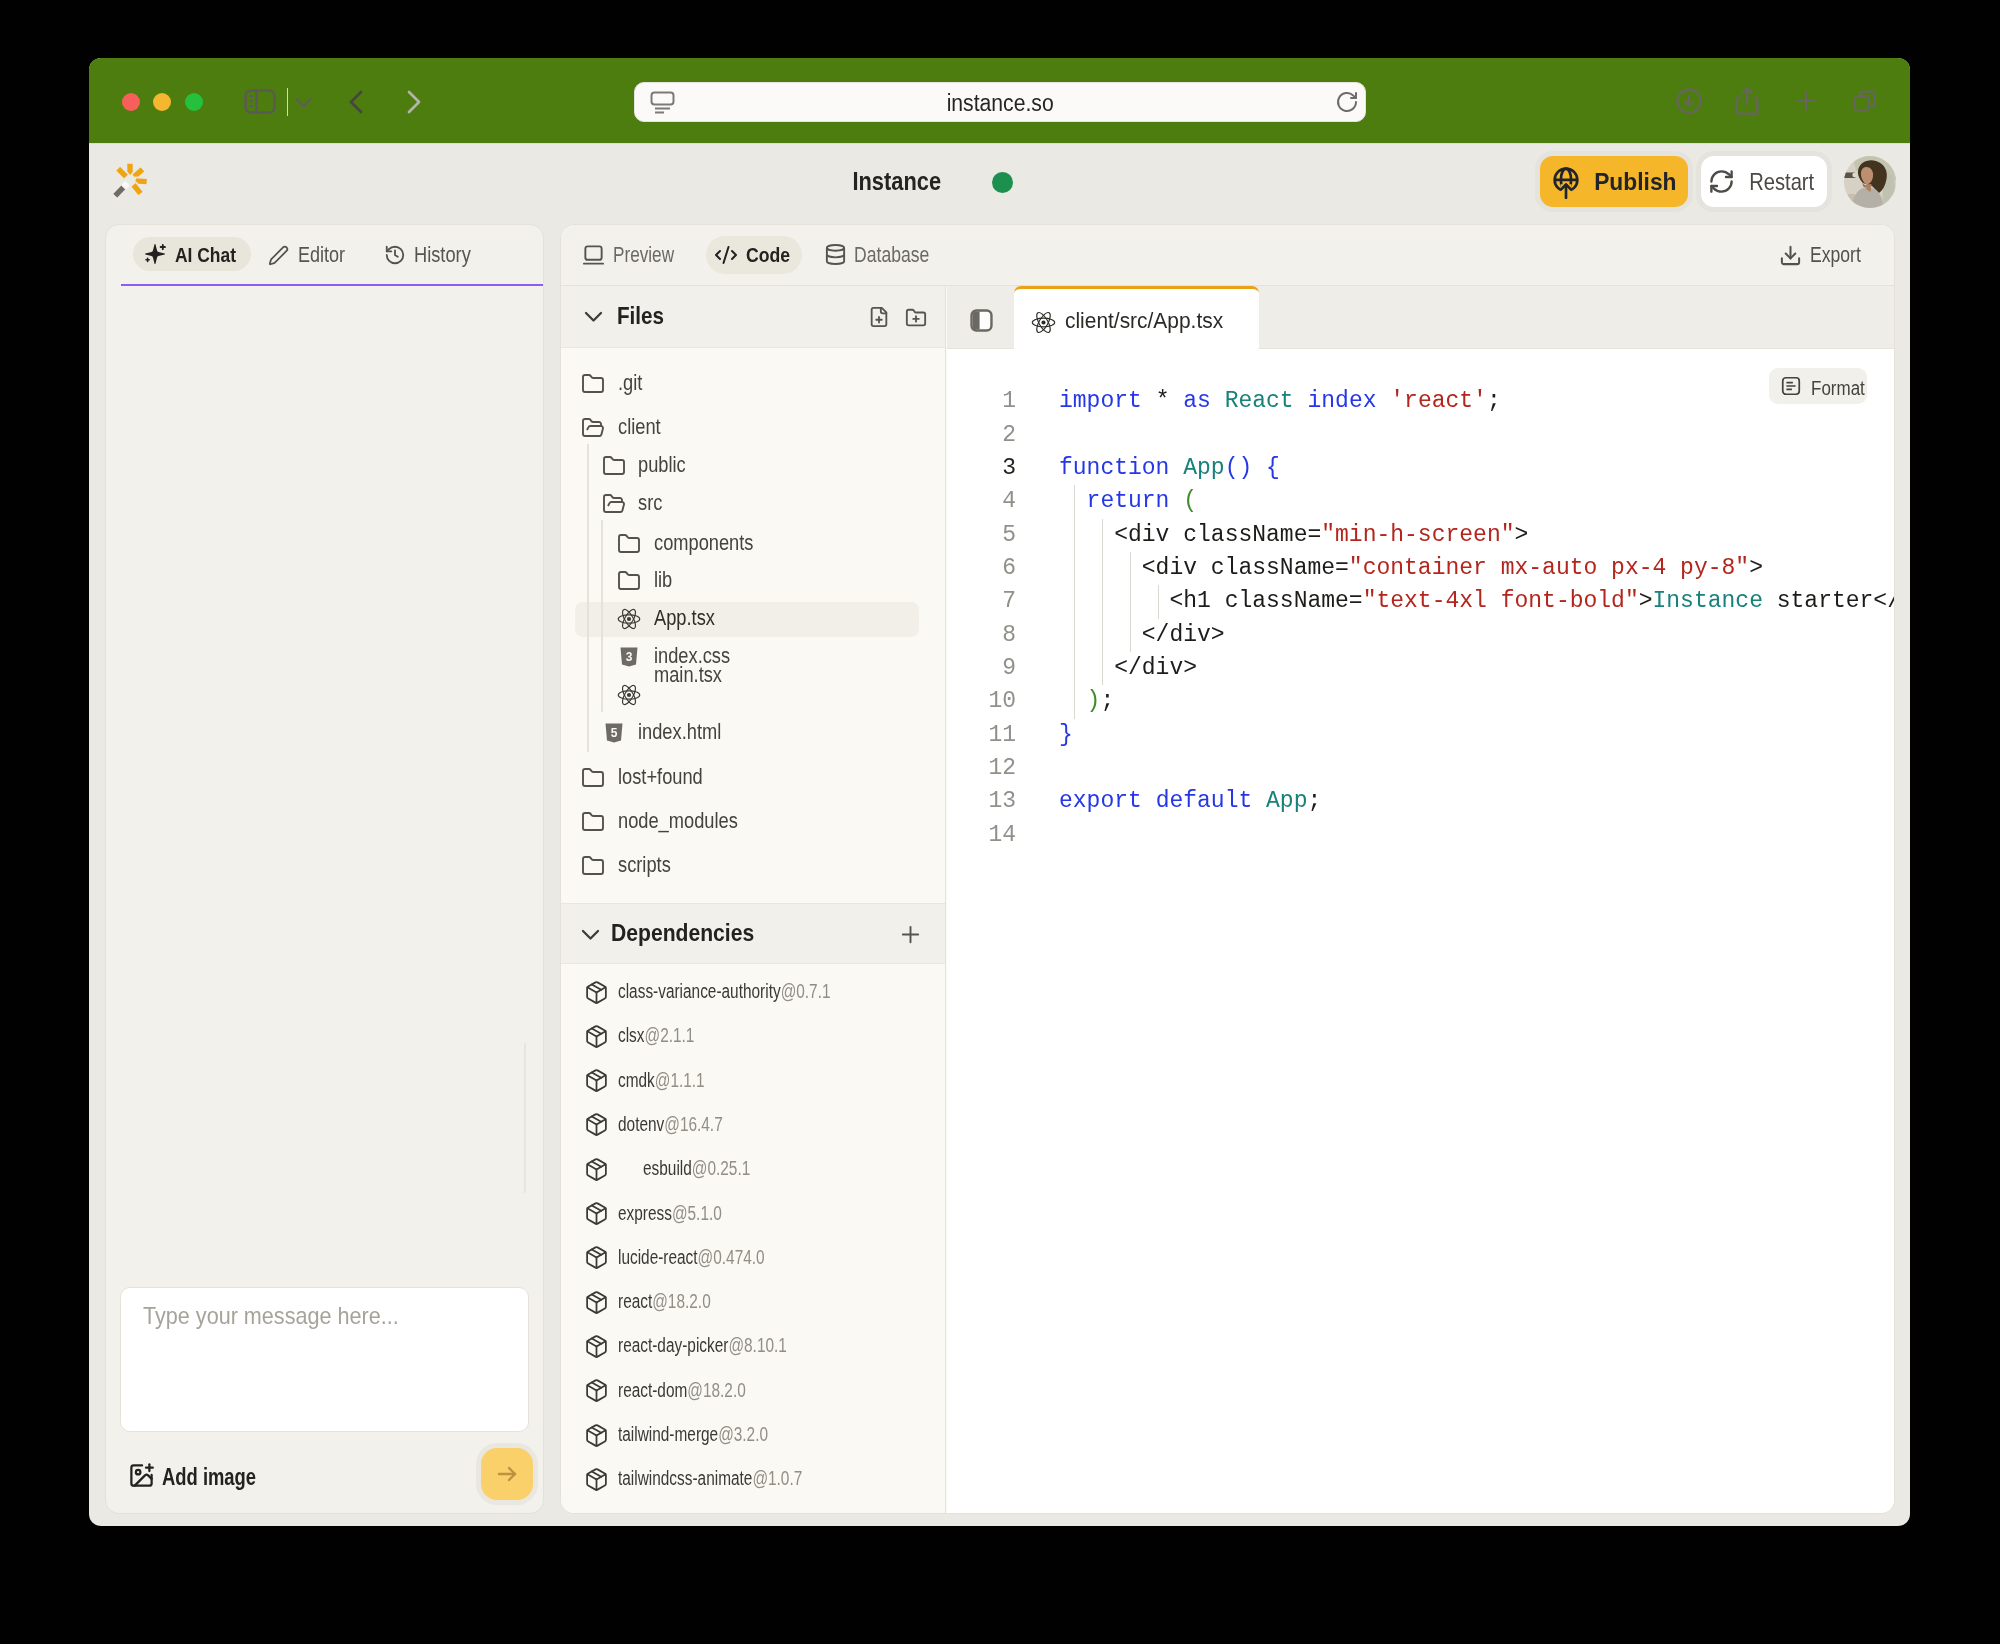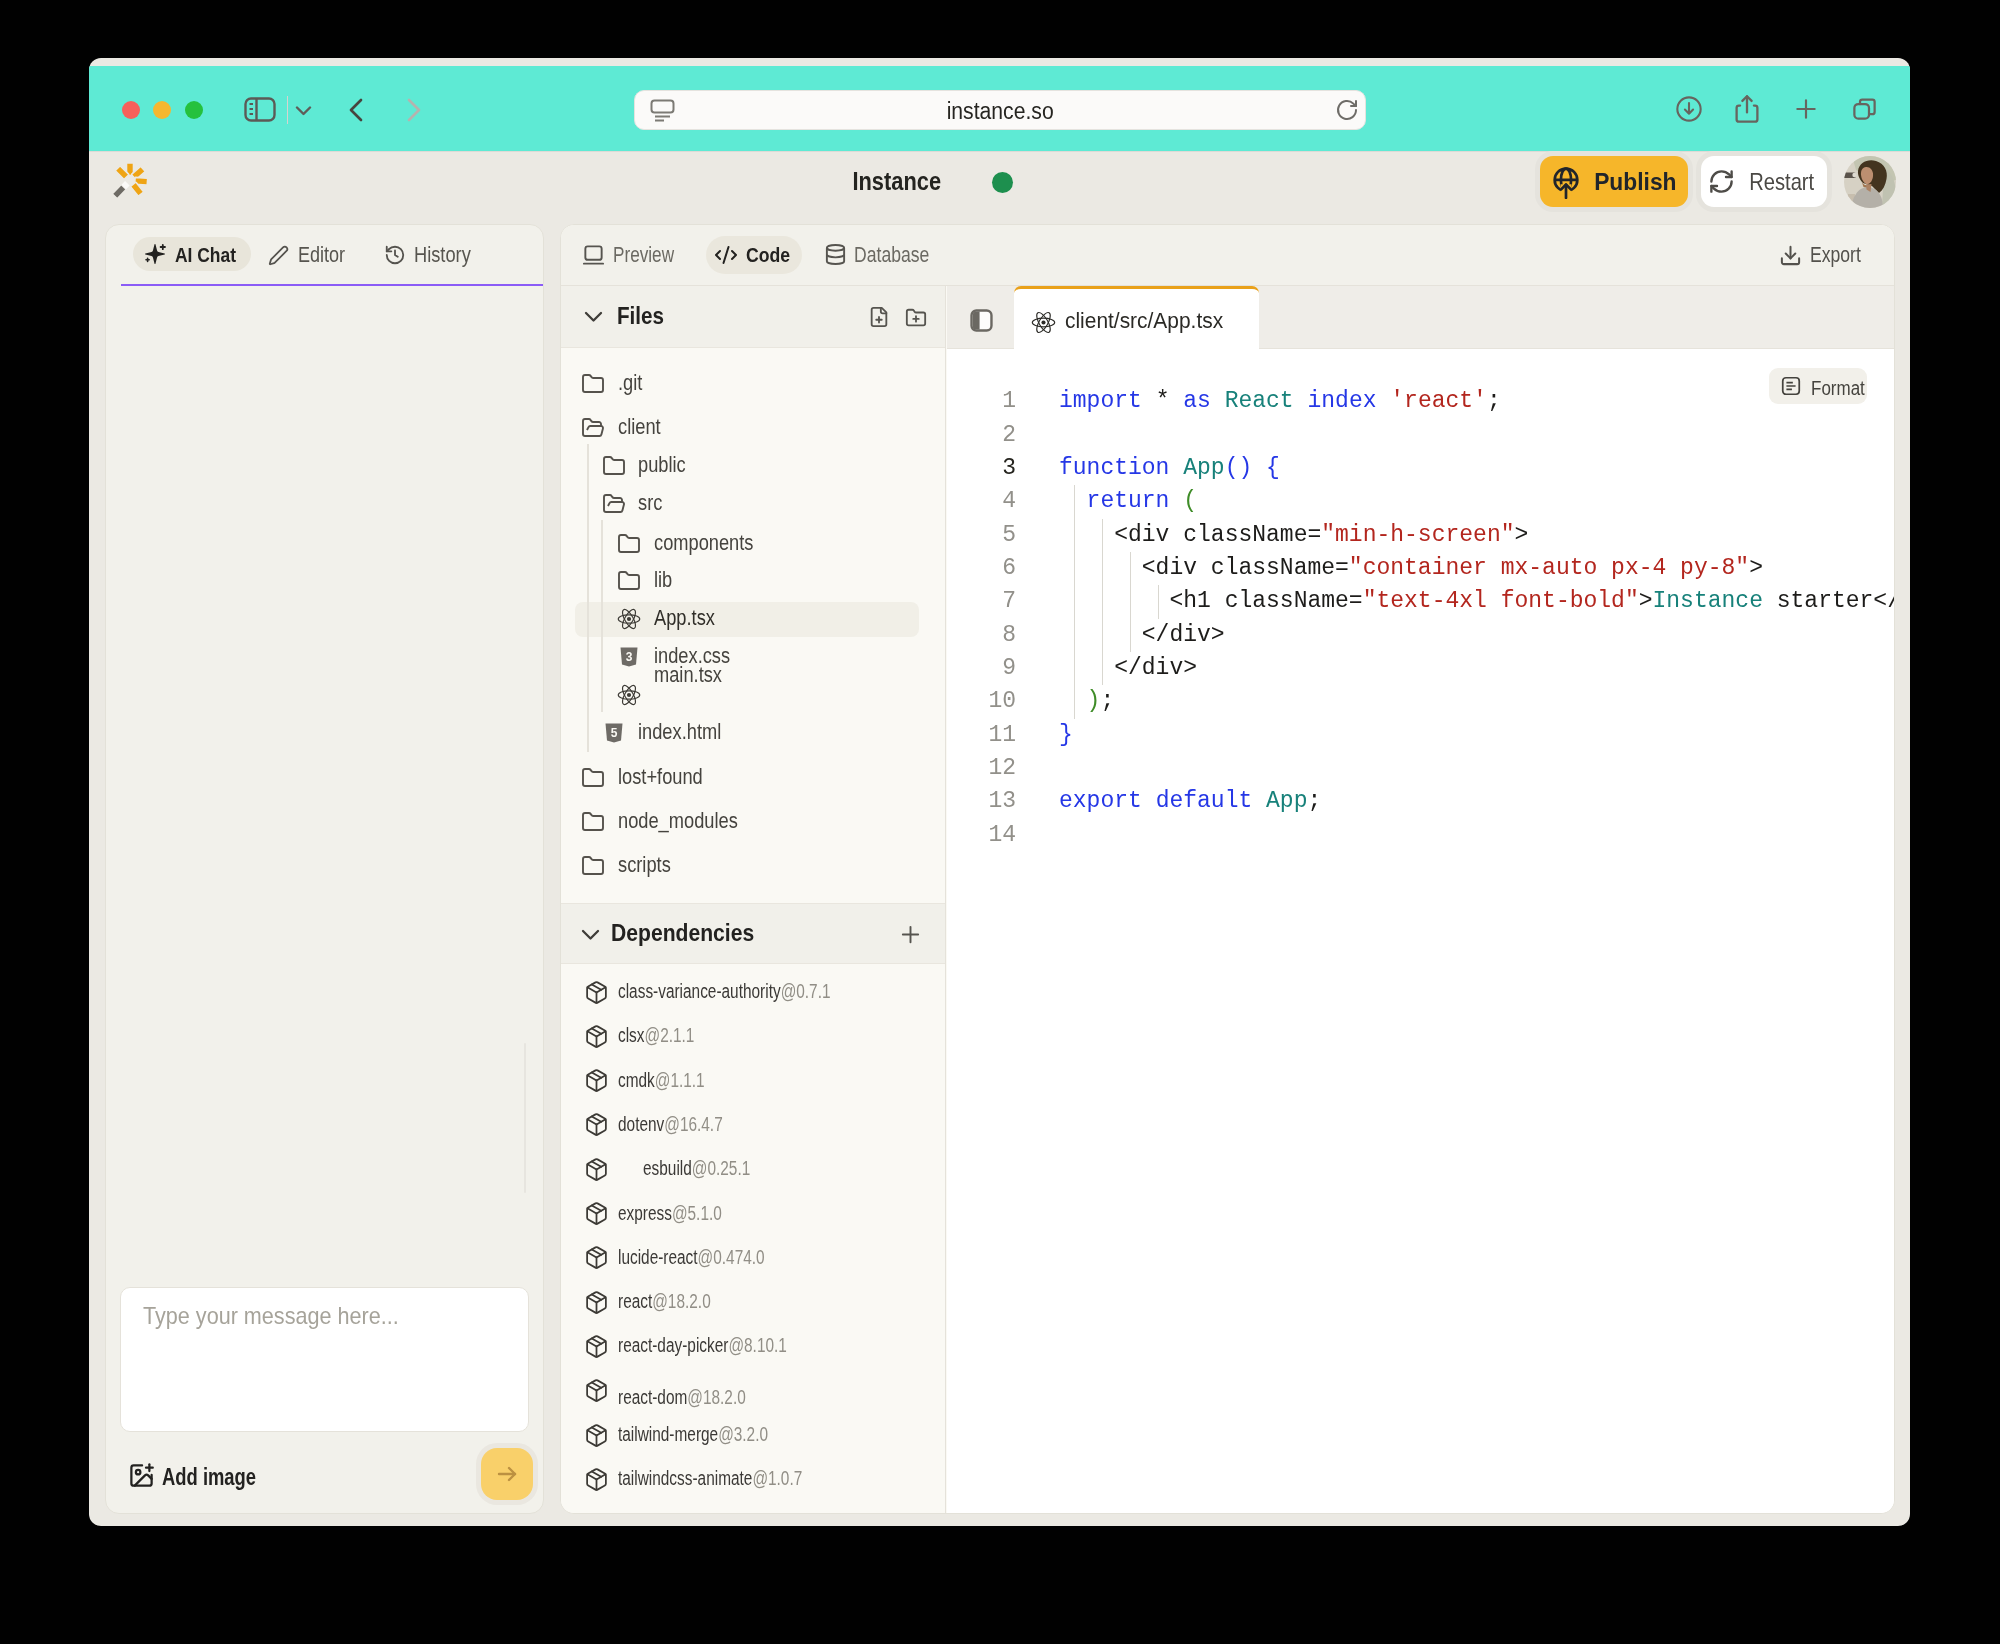--- a/index.html
+++ b/index.html
@@ -2,22 +2,22 @@
 <html><head>
 <meta charset="utf-8">
 <style>
 * { margin:0; padding:0; box-sizing:border-box; }
 html,body { width:2000px; height:1644px; background:#010101; overflow:hidden;
   font-family:"Liberation Sans", sans-serif; -webkit-font-smoothing:antialiased; }
 .abs, .t, .icon { position:absolute; }
 .t { white-space:nowrap; }
 .window { position:absolute; left:89px; top:58px; width:1821px; height:1468px;
   background:#ebe9e3; border-radius:12px; overflow:hidden; }
-.browserbar { position:absolute; left:0; top:8px; width:1821px; height:86px;
-  background:#5eead4; border-bottom:1px solid #dddbd6; }
+.browserbar { position:absolute; left:0; top:0; width:1821px; height:86px;
+  background:#4d7c0f; border-bottom:1px solid #dddbd6; }
 .dot { position:absolute; border-radius:50%; }
 .panel { position:absolute; top:166px; border:1px solid #e3e1d8; border-radius:14px; overflow:hidden; }
 .mono { font-family:"Liberation Mono", monospace; font-size:23px; line-height:33.35px; white-space:pre; }
 .kw { color:#2537e6; } .idt { color:#17817a; } .str { color:#b3261e; }
 .pl { color:#1d1c1a; } .grn { color:#3f8c28; }
 svg { display:block; }
 </style>
 </head>
 <body>
 <div class="window">
@@ -391,21 +391,21 @@
         </div>
 <div class="t" style="left:57px;top:1048.4px;font-size:20px;color:#3b3936;font-weight:400;"><span style="display:inline-block;transform:scaleX(0.77);transform-origin:0 50%;white-space:nowrap;"><span style="color:#3b3936">react-day-picker</span><span style="color:#918e86">@8.10.1</span></span></div>
 <div class="icon" style="left:23px;top:1092.2px;">
           <svg width="25" height="25" viewBox="0 0 24 24" fill="none" stroke="#3c3a35" stroke-width="1.7" stroke-linecap="round" stroke-linejoin="round">
             <path d="m7.5 4.27 9 5.15"></path>
             <path d="M21 8a2 2 0 0 0-1-1.73l-7-4a2 2 0 0 0-2 0l-7 4A2 2 0 0 0 3 8v8a2 2 0 0 0 1 1.73l7 4a2 2 0 0 0 2 0l7-4A2 2 0 0 0 21 16Z"></path>
             <path d="m3.3 7 8.7 5 8.7-5"></path>
             <path d="M12 22V12"></path>
           </svg>
         </div>
-<div class="t" style="left:57px;top:1092.7px;font-size:20px;color:#3b3936;font-weight:400;margin-top:7px;"><span style="display:inline-block;transform:scaleX(0.77);transform-origin:0 50%;white-space:nowrap;"><span style="color:#3b3936">react-dom</span><span style="color:#918e86">@18.2.0</span></span></div>
+<div class="t" style="left:57px;top:1092.7px;font-size:20px;color:#3b3936;font-weight:400;"><span style="display:inline-block;transform:scaleX(0.77);transform-origin:0 50%;white-space:nowrap;"><span style="color:#3b3936">react-dom</span><span style="color:#918e86">@18.2.0</span></span></div>
 <div class="icon" style="left:23px;top:1136.5px;">
           <svg width="25" height="25" viewBox="0 0 24 24" fill="none" stroke="#3c3a35" stroke-width="1.7" stroke-linecap="round" stroke-linejoin="round">
             <path d="m7.5 4.27 9 5.15"></path>
             <path d="M21 8a2 2 0 0 0-1-1.73l-7-4a2 2 0 0 0-2 0l-7 4A2 2 0 0 0 3 8v8a2 2 0 0 0 1 1.73l7 4a2 2 0 0 0 2 0l7-4A2 2 0 0 0 21 16Z"></path>
             <path d="m3.3 7 8.7 5 8.7-5"></path>
             <path d="M12 22V12"></path>
           </svg>
         </div>
 <div class="t" style="left:57px;top:1137.0px;font-size:20px;color:#3b3936;font-weight:400;"><span style="display:inline-block;transform:scaleX(0.77);transform-origin:0 50%;white-space:nowrap;"><span style="color:#3b3936">tailwind-merge</span><span style="color:#918e86">@3.2.0</span></span></div>
 <div class="icon" style="left:23px;top:1180.8px;">

